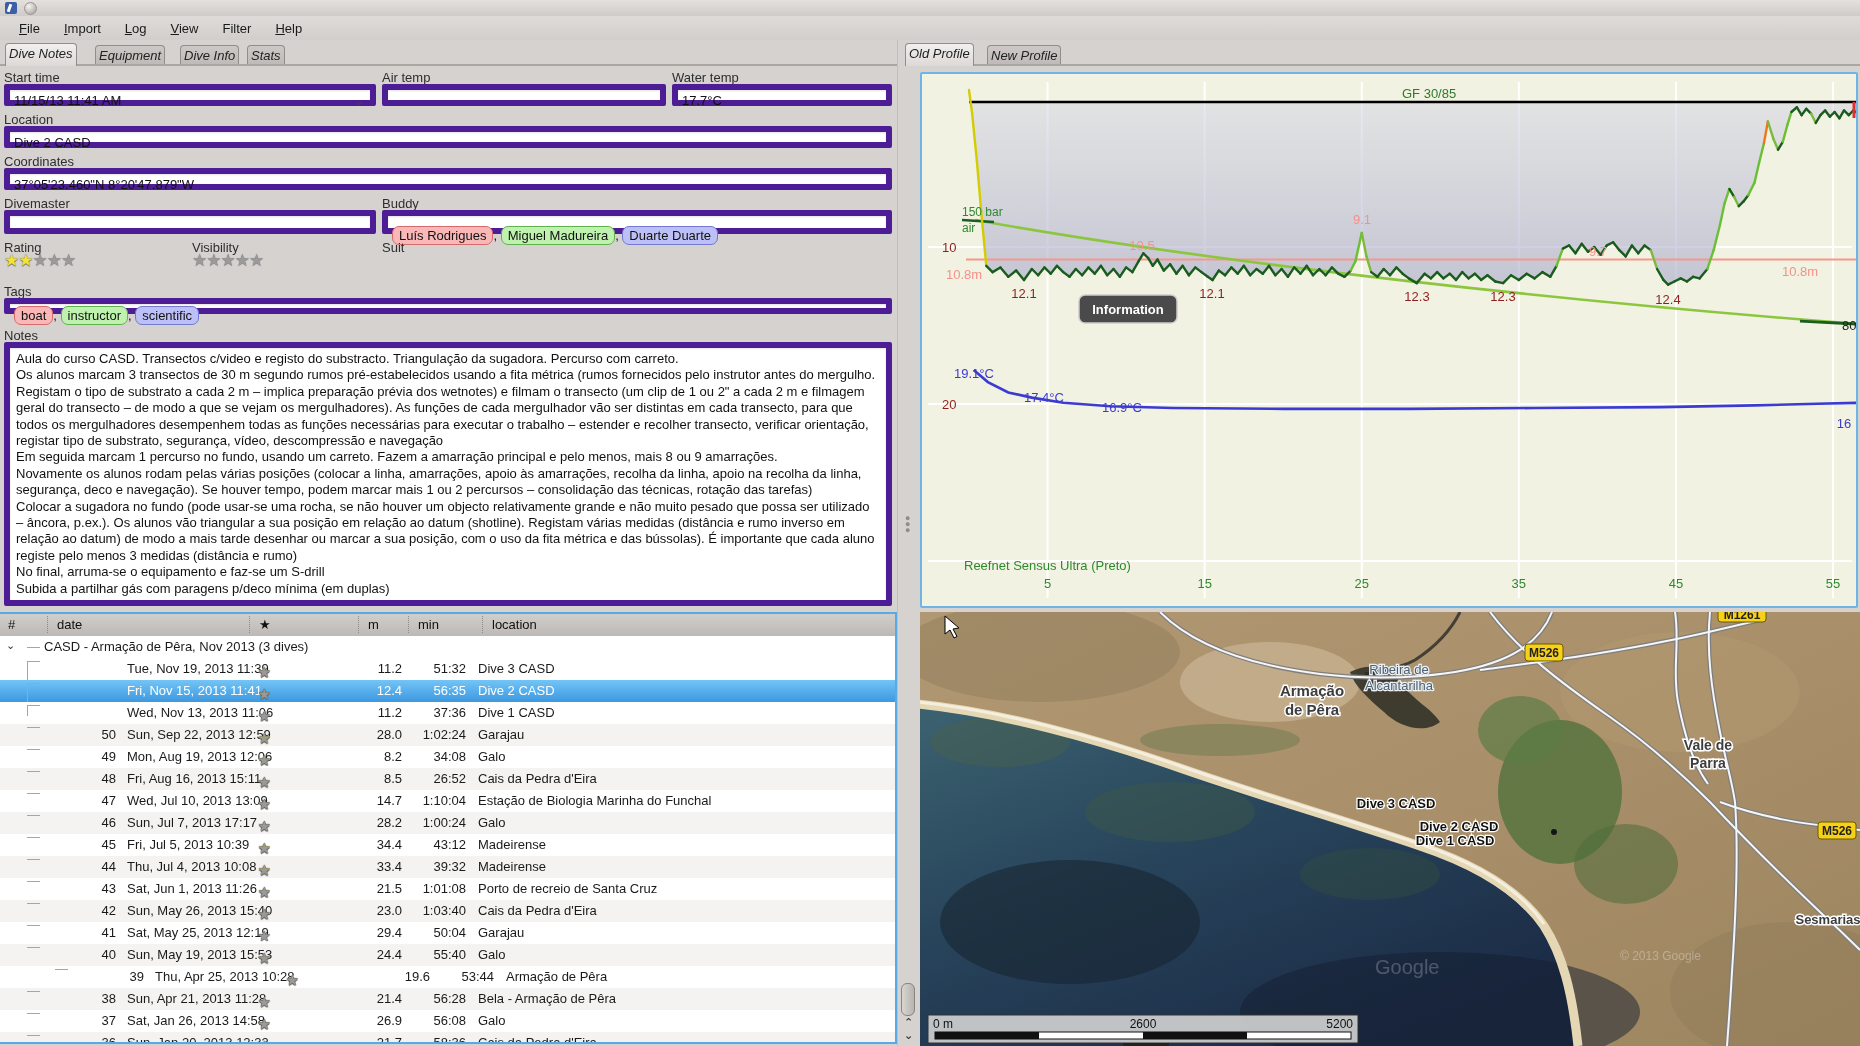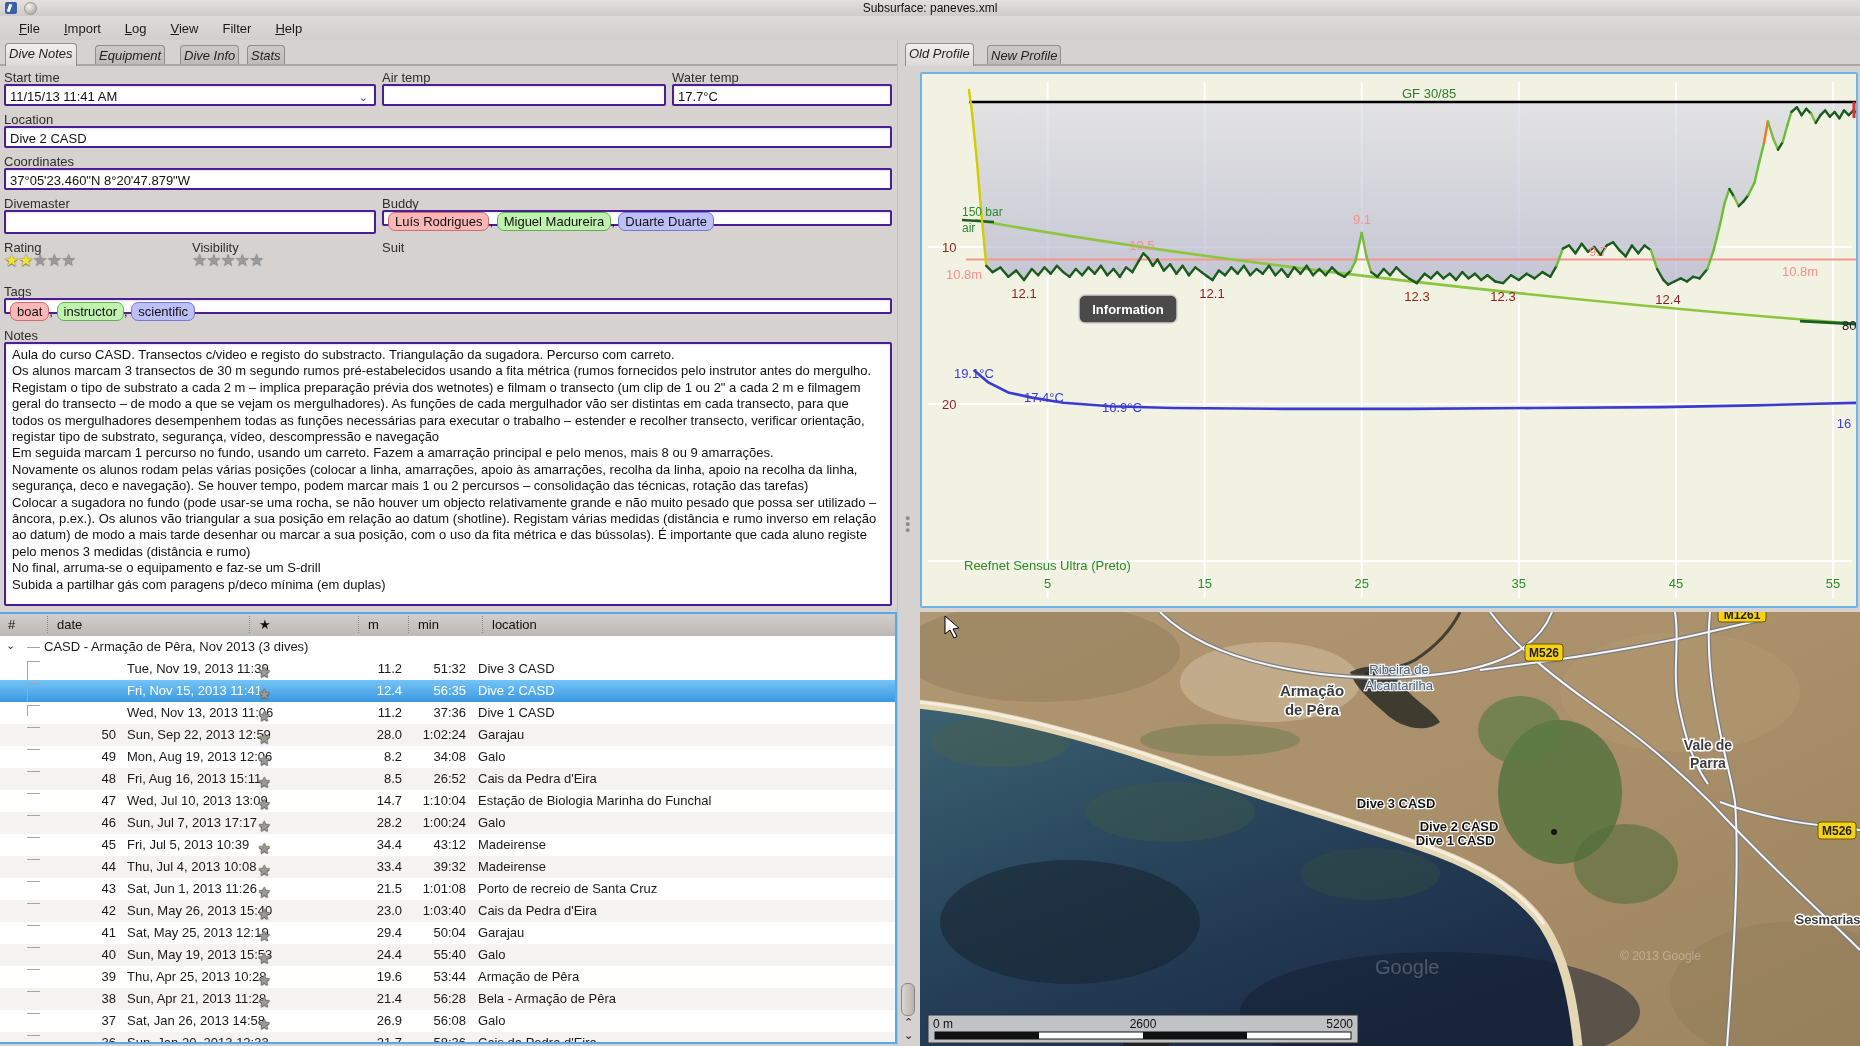--- a/index.html
+++ b/index.html
@@ -15,21 +15,21 @@
            background:radial-gradient(circle at 35% 30%,#f4f2f0,#b9b5b1 70%,#8f8b87);border:1px solid #9a9692;box-sizing:border-box;}
   #menubar{left:0;top:16px;width:1860px;height:24px;background:linear-gradient(#dedbd8,#d2cecb);display:flex;align-items:center;padding-left:8px;gap:2px;}
   .menu-item{padding:2px 11px;cursor:default;}
   .menu-item u{text-decoration:underline;}
   
   .tab{position:absolute;top:45px;height:20px;line-height:20px;padding:0 3px;border:1px solid #918d8a;border-bottom:none;
        border-radius:4px 4px 0 0;background:linear-gradient(#cdc9c6,#beb9b6);color:#222;font-style:italic;}
   .tab.active{background:linear-gradient(#f2f0ee,#dcd9d6);height:22px;top:43px;z-index:3;}
   
   .lbl{position:absolute;color:#2e2e2e;}
-  .field{position:absolute;background:#fff;border:2px solid #4c1d95;border-radius:2px;box-sizing:border-box;
+  .field{position:absolute;background:#fff;border:6px solid #4c1d95;border-radius:2px;box-sizing:border-box;
          padding:2px 4px;line-height:17px;color:#111;box-shadow:inset 0 1px 2px rgba(0,0,0,.12);}
   .combo-arrow{position:absolute;right:6px;top:3px;color:#444;font-size:11px;}
   .chip{display:inline-block;border-radius:7px;padding:0 6px;line-height:17px;border:1px solid;}
   .chip.pink{background:#f9b7b7;border-color:#d46a6a;}
   .chip.green{background:#bff2ae;border-color:#61b24e;}
   .chip.purple{background:#bcc0f7;border-color:#7378d2;}
   .stars{position:absolute;letter-spacing:-1px;font-size:17px;}
   .stars .on{color:#f2e432;text-shadow:0 0 1px #555, 0 1px 1px #777;}
   .stars .off{color:#9a9a9a;text-shadow:0 0 1px #555;}
   #notes{white-space:pre-wrap;overflow:hidden;line-height:16.4px;padding:3px 6px;}
@@ -65,21 +65,20 @@
   svg text{font-family:"Liberation Sans","DejaVu Sans",sans-serif;}
 </style>
 </head>
 <body>
 
 <div id="app">
 
   <div class="abs" id="titlebar"></div>
   <div class="abs" id="appicon"></div>
   <div class="abs" id="ballbtn"></div>
-  <div class="abs" id="title">Subsurface: paneves.xml</div>
 
   <div class="abs" id="menubar">
       <div class="menu-item"><u>F</u>ile</div>
       <div class="menu-item"><u>I</u>mport</div>
       <div class="menu-item"><u>L</u>og</div>
       <div class="menu-item"><u>V</u>iew</div>
       <div class="menu-item">Filter</div>
       <div class="menu-item"><u>H</u>elp</div>
     </div>
 
@@ -106,21 +105,21 @@
 
   <div class="lbl" style="left:4px;top:112px">Location</div>
   <div class="field" style="left:4px;top:126px;width:888px;height:22px"><span>Dive 2 CASD</span></div>
 
   <div class="lbl" style="left:4px;top:154px">Coordinates</div>
   <div class="field" style="left:4px;top:168px;width:888px;height:22px"><span>37°05'23.460"N 8°20'47.879"W</span></div>
 
   <div class="lbl" style="left:4px;top:196px">Divemaster</div>
   <div class="field" style="left:4px;top:210px;width:372px;height:24px"><span></span></div>
   <div class="lbl" style="left:382px;top:196px">Buddy</div>
-  <div class="field" style="left:382px;top:210px;width:510px;height:16px;padding-top:0" id="buddyfield"><span class="chip pink">Luís Rodrigues</span>, <span class="chip green">Miguel Madureira</span>, <span class="chip purple">Duarte Duarte</span></div>
+  <div class="field" style="left:382px;top:210px;width:510px;height:16px;padding-top:10px" id="buddyfield"><span class="chip pink">Luís Rodrigues</span>, <span class="chip green">Miguel Madureira</span>, <span class="chip purple">Duarte Duarte</span></div>
 
   <div class="lbl" style="left:4px;top:240px">Rating</div>
   <div class="stars" style="left:4px;top:250px" id="rating-stars"><span class="on">★</span><span class="on">★</span><span class="off">★</span><span class="off">★</span><span class="off">★</span></div>
   <div class="lbl" style="left:192px;top:240px">Visibility</div>
   <div class="stars" style="left:192px;top:250px" id="visibility-stars"><span class="off">★</span><span class="off">★</span><span class="off">★</span><span class="off">★</span><span class="off">★</span></div>
   <div class="lbl" style="left:382px;top:240px">Suit</div>
 
   <div class="lbl" style="left:4px;top:284px">Tags</div>
   <div class="field" style="left:4px;top:298px;width:888px;height:16px;padding-top:2px" id="tagsfield"><span class="chip pink">boat</span>, <span class="chip green">instructor</span>, <span class="chip purple">scientific</span></div>
 
@@ -359,21 +358,21 @@
             <span class="on">★</span>
             <span class="on">★</span>
             <span class="on">★</span>
             <span class="off">★</span>
             <span class="off">★</span>
           </span>
           <span class="rdepth">24.4</span>
           <span class="rdur">55:40</span>
           <span class="rloc">Galo</span>
         </div>
-        <div class="dlrow" style="top: 352px;">
+        <div class="dlrow" style="top: 352px; margin-left: 28px;">
           <span class="tree-h"></span>
           <span class="rnum">39</span>
           <span class="rdate">Thu, Apr 25, 2013 10:28</span>
           <span class="rstars stars">
             <span class="on">★</span>
             <span class="on">★</span>
             <span class="off">★</span>
             <span class="off">★</span>
             <span class="off">★</span>
           </span>

